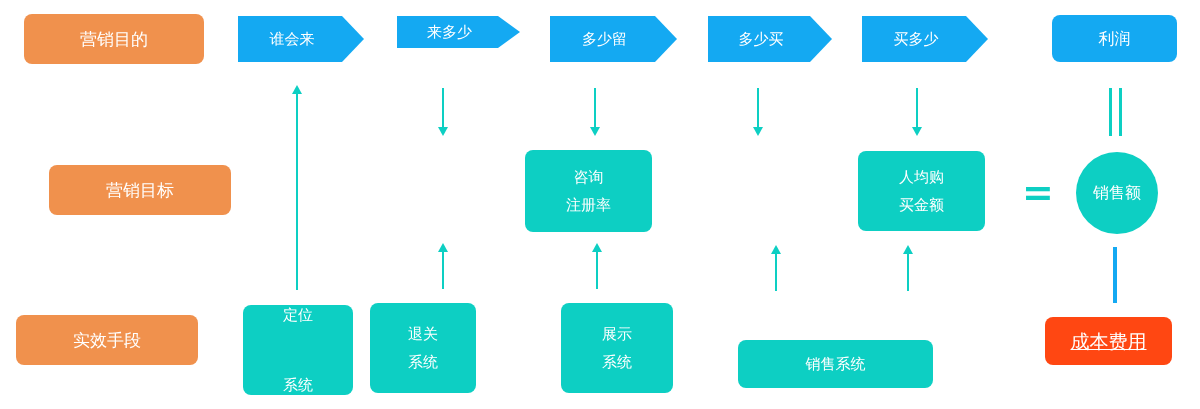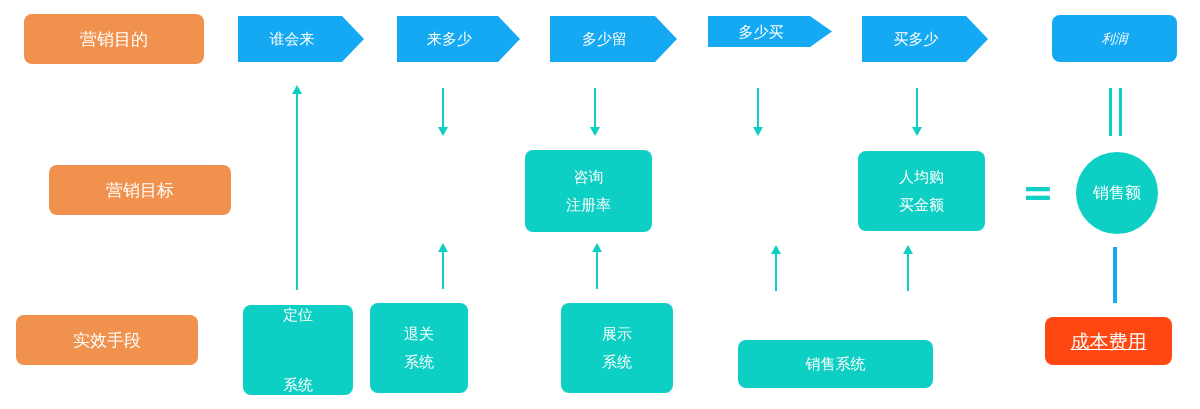--- a/index.html
+++ b/index.html
@@ -31,21 +31,21 @@
     line-height:28px;
   }
   .pill{background:var(--orange);font-size:17px;}
   .chev{
     background:var(--blue);
     font-size:15px;
     border-radius:0;
     clip-path:polygon(0 0, calc(100% - 22px) 0, 100% 50%, calc(100% - 22px) 100%, 0 100%);
     padding-right:18px;
   }
-  .bluebox{background:var(--blue);font-size:13px;font-style:italic;}
+  .bluebox{background:var(--blue);font-size:16px;}
   .teal{background:var(--teal);font-size:15px;}
   .red{background:var(--red);font-size:19px;text-decoration:underline;}
   .circle{background:var(--teal);border-radius:50%;font-size:16px;}
   .eq{
     position:absolute;
     color:var(--teal);
     font-size:38px;
     font-weight:700;
     line-height:1;
     display:flex;align-items:center;justify-content:center;
@@ -69,23 +69,23 @@
 
 <div class="canvas">
 
   
   <div class="node pill" style="left:24px;top:14px;width:180px;height:50px;">营销目的</div>
   <div class="node pill" style="left:22px;top:165px;width:182px;height:50px;margin-left:27px;">营销目标</div>
   <div class="node pill" style="left:16px;top:315px;width:182px;height:50px;">实效手段</div>
 
   
   <div class="node chev" style="left:238px;top:16px;width:126px;height:46px;">谁会来</div>
-  <div class="node chev" style="left:397px;top:16px;width:123px;height:46px;">来多少</div>
+  <div class="node chev" style="left:397px;top:16px;width:123px;height:32px;">来多少</div>
   <div class="node chev" style="left:550px;top:16px;width:127px;height:46px;">多少留</div>
-  <div class="node chev" style="left:708px;top:16px;width:124px;height:31px;">多少买</div>
+  <div class="node chev" style="left:708px;top:16px;width:124px;height:46px;">多少买</div>
   <div class="node chev" style="left:862px;top:16px;width:126px;height:46px;">买多少</div>
 
   
   <div class="node bluebox" style="left:1052px;top:15px;width:125px;height:47px;">利润</div>
 
   
   <span>
     <span class="vline" style="left:442px;top:88px;width:2px;height:40px;"></span>
     <span class="head down" style="left:438px;top:127px;"></span>
   </span>
@@ -153,21 +153,21 @@
 
   
   <span class="vline blue" style="left:1113px;top:247px;width:4px;height:56px;"></span>
 
   
   <div class="node teal" style="left:243px;top:305px;width:110px;height:90px;gap:42px;">
     <span>定位</span>
     <span>系统</span>
   </div>
 
-  <div class="node teal" style="left:370px;top:303px;width:98px;height:90px;">
+  <div class="node teal" style="left:370px;top:303px;width:106px;height:90px;">
     <span>退关</span>
     <span>系统</span>
   </div>
 
   <div class="node teal" style="left:533px;top:303px;width:112px;height:90px;margin-left:28px;">
     <span>展示</span>
     <span>系统</span>
   </div>
 
   <div class="node teal" style="left:738px;top:320px;width:195px;height:48px;margin-top:20px;">销售系统</div>

